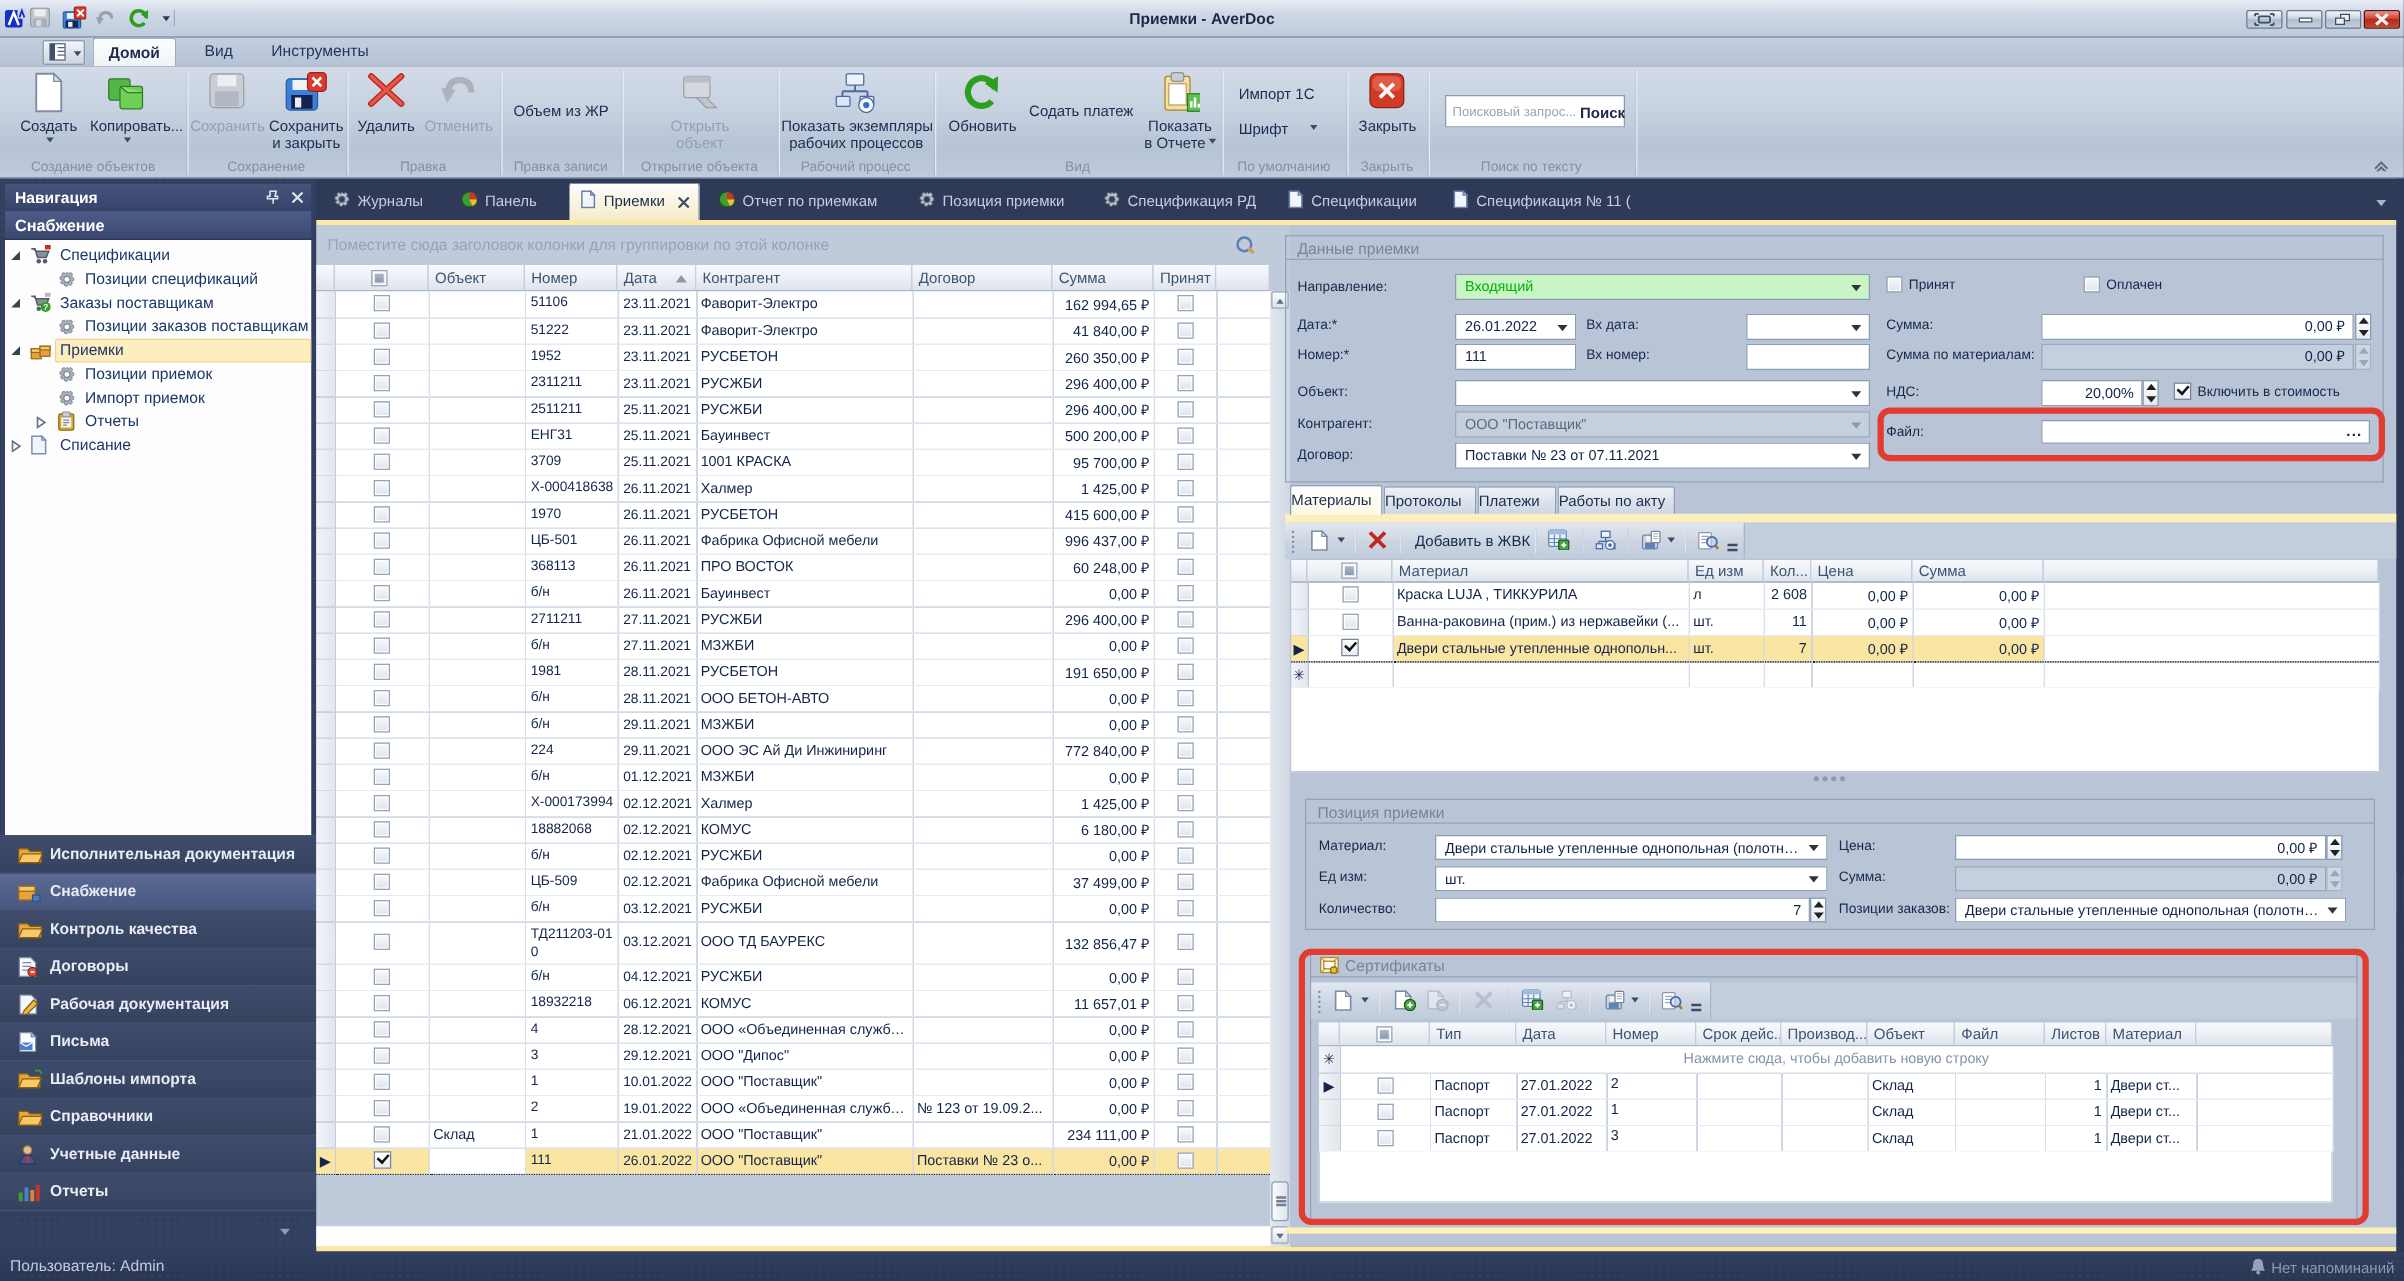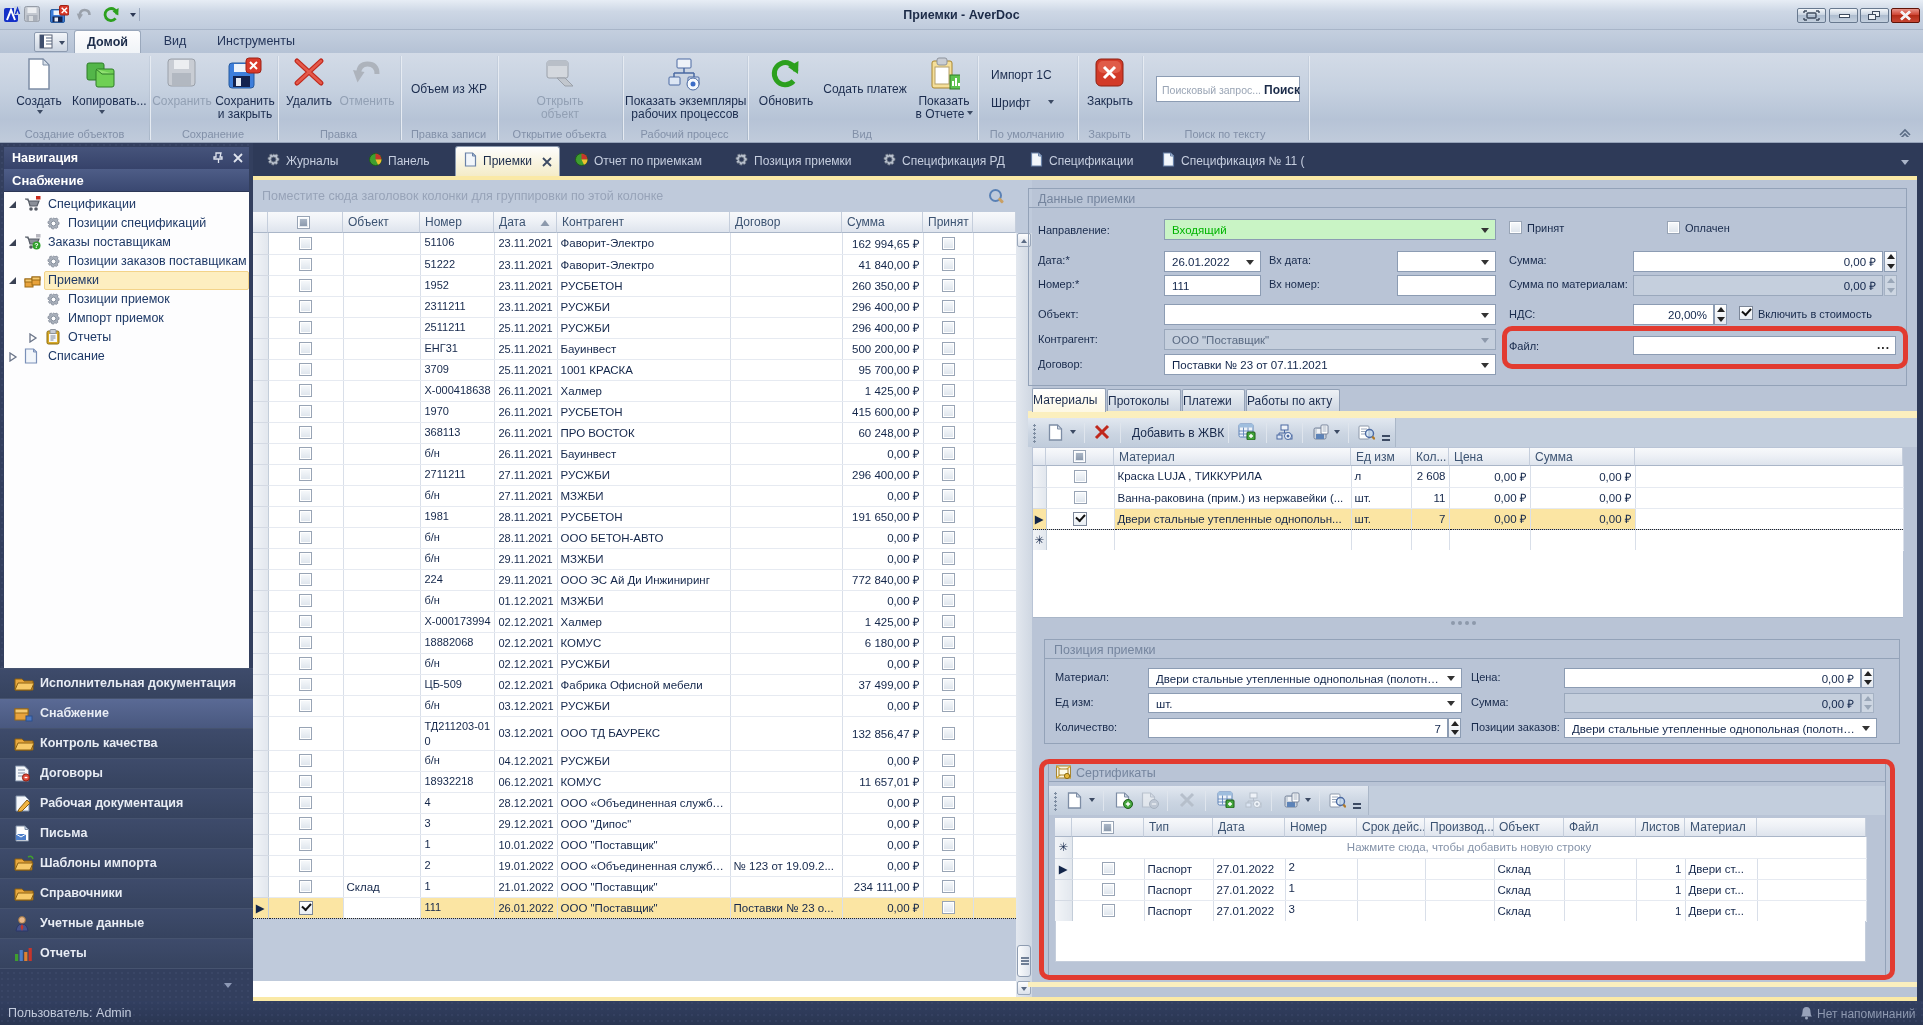--- a/index.html
+++ b/index.html
@@ -588,20 +588,32 @@
         <td class="ct">РУСБЕТОН</td>
         <td></td>
 <td class="num">415 600,00&nbsp;₽</td>
 <td style="text-align:center;padding:0;vertical-align:middle"><span class="cb" style="position:relative;display:inline-block;left:0;top:1px"></span></td>
         <td></td>
 </tr>
 <tr style="height:21px">
 <td class="ri" style="text-align:center;padding:0"></td>
 <td style="text-align:center;padding:0;vertical-align:middle"><span class="cb" style="position:relative;display:inline-block;left:0;top:1px"></span></td>
 <td></td>
+<td class="dt" style="vertical-align:top;line-height:15px;padding-top:2px">ЦБ-501</td>
+<td class="dt">26.11.2021</td>
+        <td class="ct">Фабрика Офисной мебели</td>
+        <td></td>
+<td class="num">996 437,00&nbsp;₽</td>
+<td style="text-align:center;padding:0;vertical-align:middle"><span class="cb" style="position:relative;display:inline-block;left:0;top:1px"></span></td>
+        <td></td>
+</tr>
+<tr style="height:21px">
+<td class="ri" style="text-align:center;padding:0"></td>
+<td style="text-align:center;padding:0;vertical-align:middle"><span class="cb" style="position:relative;display:inline-block;left:0;top:1px"></span></td>
+<td></td>
 <td class="dt" style="vertical-align:top;line-height:15px;padding-top:2px">368113</td>
 <td class="dt">26.11.2021</td>
         <td class="ct">ПРО ВОСТОК</td>
         <td></td>
 <td class="num">60 248,00&nbsp;₽</td>
 <td style="text-align:center;padding:0;vertical-align:middle"><span class="cb" style="position:relative;display:inline-block;left:0;top:1px"></span></td>
         <td></td>
 </tr>
 <tr style="height:21px">
 <td class="ri" style="text-align:center;padding:0"></td>

